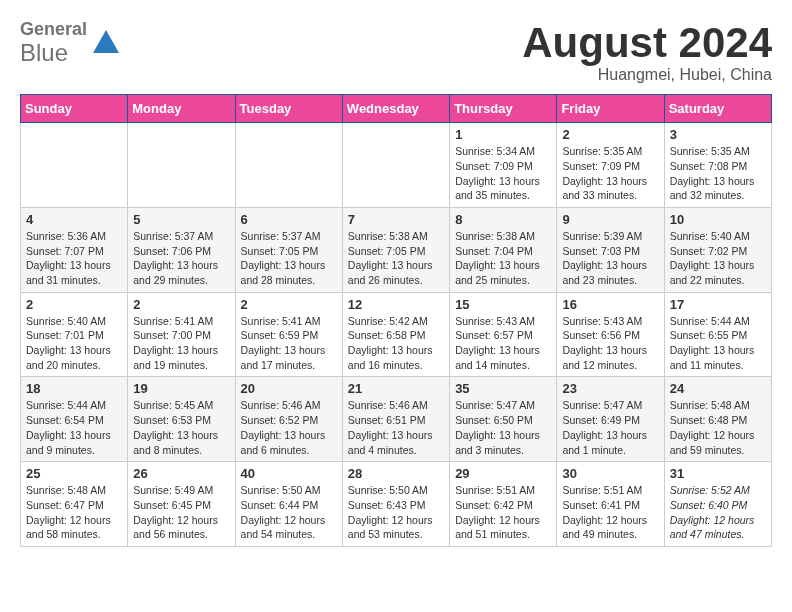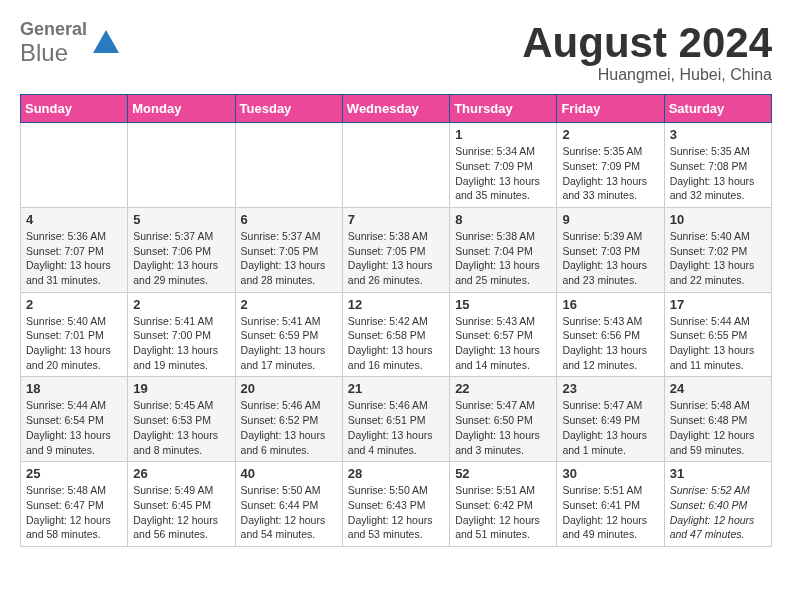--- a/index.html
+++ b/index.html
@@ -282,21 +282,21 @@
 and 6 minutes.</div>
         </td>
         <td>
           <span class="day-num">21</span>
           <div class="day-info" style="white-space: pre-line;">Sunrise: 5:46 AM
 Sunset: 6:51 PM
 Daylight: 13 hours
 and 4 minutes.</div>
         </td>
         <td>
-          <span class="day-num">22</span>
+          <span class="day-num">35</span>
           <div class="day-info" style="white-space: pre-line;">Sunrise: 5:47 AM
 Sunset: 6:50 PM
 Daylight: 13 hours
 and 3 minutes.</div>
         </td>
         <td>
           <span class="day-num">23</span>
           <div class="day-info" style="white-space: pre-line;">Sunrise: 5:47 AM
 Sunset: 6:49 PM
 Daylight: 13 hours
@@ -333,21 +333,21 @@
 and 54 minutes.</div>
         </td>
         <td>
           <span class="day-num">28</span>
           <div class="day-info" style="white-space: pre-line;">Sunrise: 5:50 AM
 Sunset: 6:43 PM
 Daylight: 12 hours
 and 53 minutes.</div>
         </td>
         <td>
-          <span class="day-num">52</span>
+          <span class="day-num">29</span>
           <div class="day-info" style="white-space: pre-line;">Sunrise: 5:51 AM
 Sunset: 6:42 PM
 Daylight: 12 hours
 and 51 minutes.</div>
         </td>
         <td>
           <span class="day-num">30</span>
           <div class="day-info" style="white-space: pre-line;">Sunrise: 5:51 AM
 Sunset: 6:41 PM
 Daylight: 12 hours

